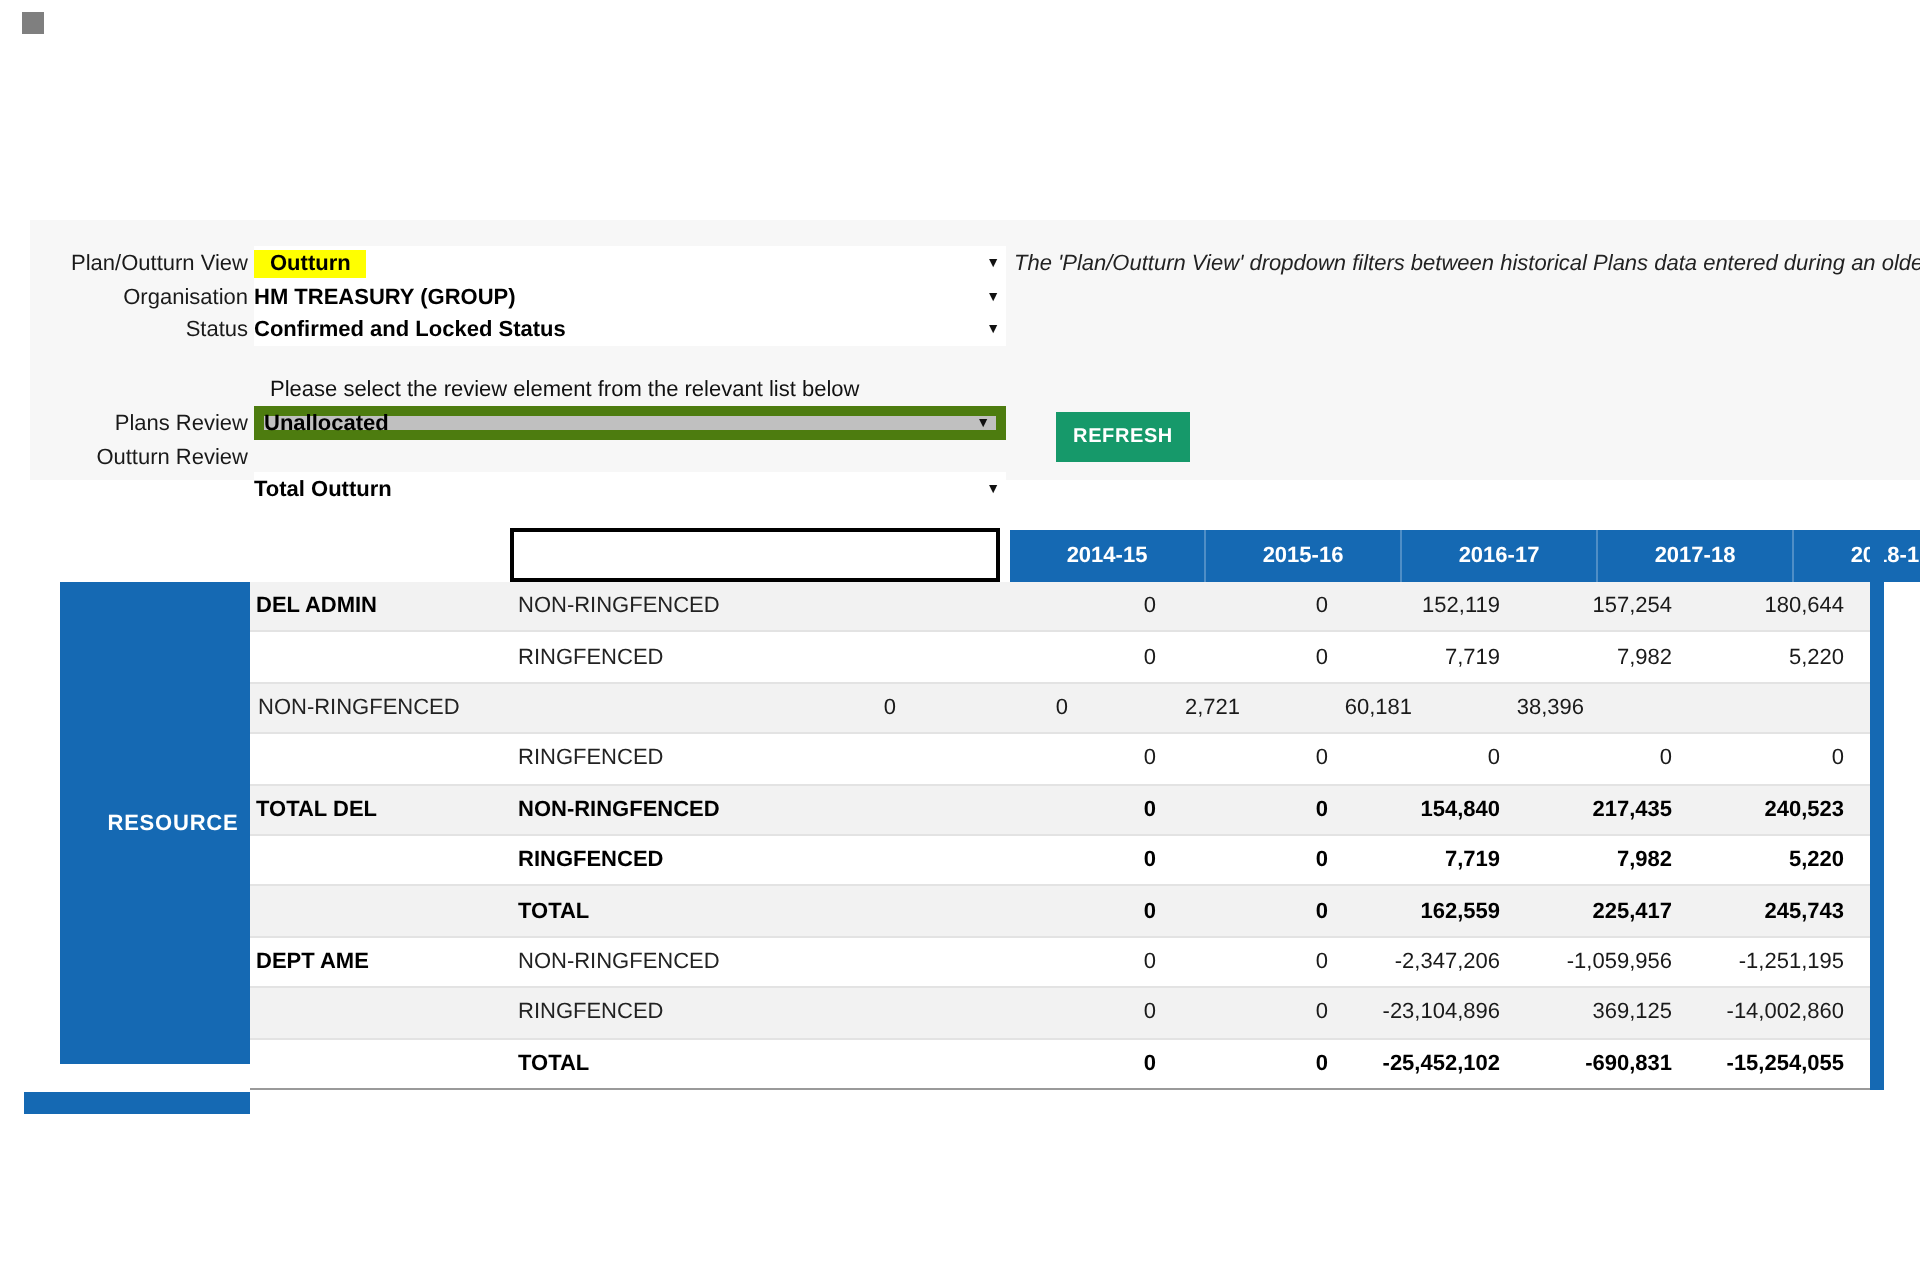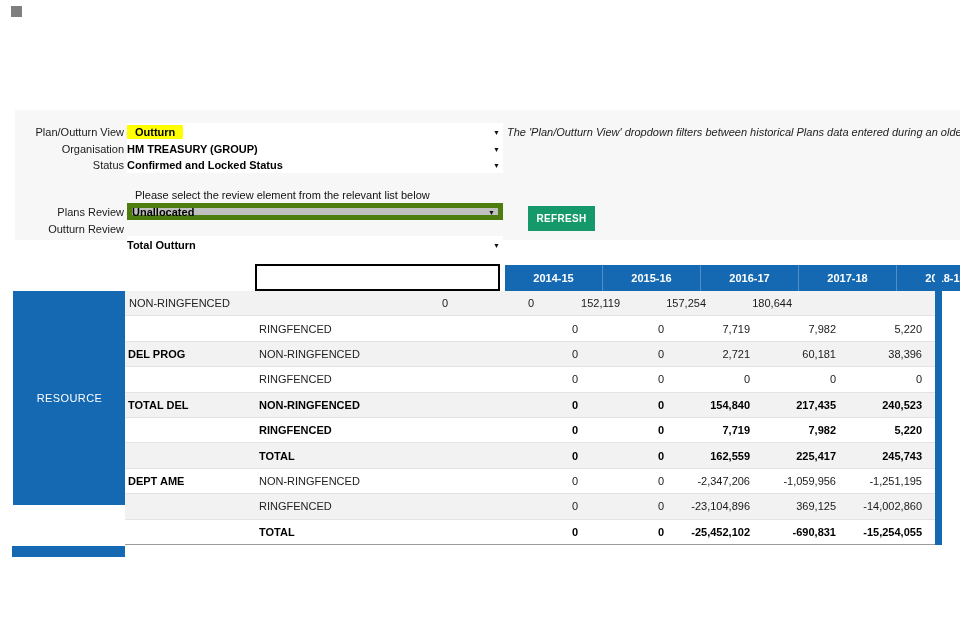--- a/index.html
+++ b/index.html
@@ -23,22 +23,22 @@
   .btn{position:absolute;left:528px;top:206px;width:67px;height:25px;
        background:var(--refresh-green,#16996a);color:#fff;font-weight:bold;font-size:10px;
        border:1px solid var(--refresh-green,#16996a);letter-spacing:.3px;cursor:pointer;
        font-family:"Liberation Sans",sans-serif}
 
   
   .sel-cell{position:absolute;left:255px;top:264px;width:245px;height:27px;border:2px solid #000;background:#fff;z-index:5}
   .thead{position:absolute;left:505px;top:265px;height:26px;display:flex}
   .ycell{width:98px;background:var(--header-blue,#1569b3);color:#fff;font-weight:bold;
          display:flex;align-items:center;justify-content:center;border-right:1px solid rgba(255,255,255,.25)}
-  .resource{position:absolute;left:13px;top:291px;width:113px;height:214px;background:var(--header-blue,#1569b3);
-            color:#fff;font-weight:normal;display:flex;align-items:center;justify-content:center;letter-spacing:.4px}
+  .resource{position:absolute;left:30px;top:291px;width:113px;height:241px;background:var(--header-blue,#1569b3);
+            color:#fff;font-weight:bold;display:flex;align-items:center;justify-content:center;letter-spacing:.4px}
   .next-strip{position:absolute;left:12px;top:546px;width:113px;height:11px;background:var(--header-blue,#1569b3)}
   .right-strip{position:absolute;left:935px;top:265px;width:7px;height:280px;background:var(--header-blue,#1569b3)}
   .tbody{position:absolute;left:125px;top:291px;width:810px}
   .trow{display:flex;height:25.4px;border-bottom:1px solid #e3e3e3;background:#fff}
   .trow.stripe{background:#f2f2f2}
   .trow:last-child{border-bottom:1px solid #9a9a9a}
   .cell{display:flex;align-items:center;overflow:hidden}
   .c-group{width:130px;font-weight:bold;padding-left:3px}
   .c-cat{width:250px;padding-left:4px;color:#222}
   .c-val{width:86px;justify-content:flex-end;padding-right:13px;color:#1a1a1a}
@@ -89,38 +89,38 @@
 <div class="thead">
     <div class="ycell">2014-15</div>
     <div class="ycell">2015-16</div>
     <div class="ycell">2016-17</div>
     <div class="ycell">2017-18</div>
     <div class="ycell">2018-19</div>
   </div>
 <div class="resource">RESOURCE</div>
 <div class="tbody">
     <div class="trow stripe">
+      <div class="cell c-group">DEL ADMIN</div>
       <div class="cell c-cat">NON-RINGFENCED</div>
       <div class="cell c-val">0</div>
       <div class="cell c-val">0</div>
       <div class="cell c-val">152,119</div>
       <div class="cell c-val">157,254</div>
       <div class="cell c-val">180,644</div>
     </div>
     <div class="trow">
       <div class="cell c-group"></div>
       <div class="cell c-cat">RINGFENCED</div>
       <div class="cell c-val">0</div>
       <div class="cell c-val">0</div>
       <div class="cell c-val">7,719</div>
       <div class="cell c-val">7,982</div>
       <div class="cell c-val">5,220</div>
     </div>
     <div class="trow stripe">
-      <div class="cell c-group">DEL PROG</div>
       <div class="cell c-cat">NON-RINGFENCED</div>
       <div class="cell c-val">0</div>
       <div class="cell c-val">0</div>
       <div class="cell c-val">2,721</div>
       <div class="cell c-val">60,181</div>
       <div class="cell c-val">38,396</div>
     </div>
     <div class="trow">
       <div class="cell c-group"></div>
       <div class="cell c-cat">RINGFENCED</div>

